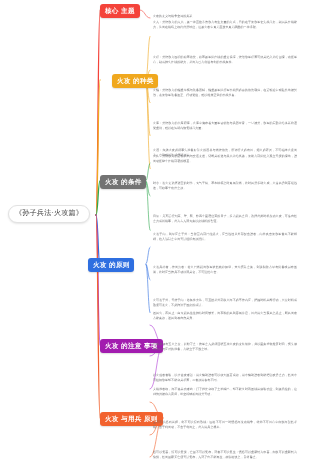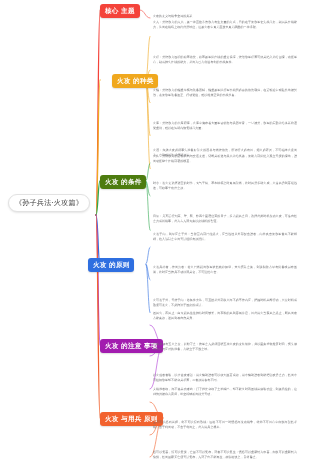--- a/index.html
+++ b/index.html
@@ -81,28 +81,28 @@
         <path d="M 163 345 C 156.5 345, 156.5 325, 150 325" stroke="#b03ad6" stroke-width="0.8" opacity="0.75"></path>
         <path d="M 163 345 C 156.5 345, 156.5 356, 150 356" stroke="#b03ad6" stroke-width="0.8" opacity="0.75"></path>
         <path d="M 163 345 C 156.5 345, 156.5 389, 150 389" stroke="#b03ad6" stroke-width="0.8" opacity="0.75"></path>
         <path d="M 96 215 C 98 215, 98 418, 100 418" stroke="#f2622e" stroke-width="1.3"></path>
         <path d="M 163 418 C 156.5 418, 156.5 402, 150 402" stroke="#f2622e" stroke-width="0.8" opacity="0.75"></path>
         <path d="M 163 418 C 156.5 418, 156.5 435, 150 435" stroke="#f2622e" stroke-width="0.8" opacity="0.75"></path>
         <path d="M 163 418 C 156.5 418, 156.5 457, 150 457" stroke="#f2622e" stroke-width="0.8" opacity="0.75"></path>
       </g>
   </svg>
 
-  <div class="root-node" style="left:8px;top:194px;">
+  <div class="root-node" style="left:8px;top:205px;font-family:Liberation Serif, serif;">
     <span>《孙子兵法·火攻篇》</span>
   </div>
 
   <div id="branch-layer">
       <div class="branch-node" style="background: rgb(244, 67, 58); left: 100px; top: 4px;"><span>核心 主题</span></div>
       <div class="branch-node" style="background: rgb(240, 168, 30); left: 112px; top: 74px;"><span>火攻 的种类</span></div>
-      <div class="branch-node" style="background: #4d7c0f; left: 100px; top: 175px;"><span>火攻 的条件</span></div>
+      <div class="branch-node" style="background: #737373; left: 100px; top: 175px;"><span>火攻 的条件</span></div>
       <div class="branch-node" style="background: rgb(47, 111, 224); left: 88px; top: 258px;"><span>火攻 的原则</span></div>
       <div class="branch-node" style="background: #a21caf; left: 100px; top: 339px;"><span>火攻 的注意 事项</span></div>
       <div class="branch-node" style="background: rgb(242, 98, 46); left: 100px; top: 412px;"><span>火攻 与用兵 原则</span></div>
     </div>
   <div id="leaf-layer">
       <div class="leaf" style="left: 153px; top: 14px; width: 144px;">火攻的要义与战争全局的关系</div>
       <div class="leaf" style="left: 153px; top: 20px; width: 144px;">火人：焚烧敌方的人员，是一种直接杀伤敌方有生力量的方式，目的在于使敌军丧失战斗力，削弱其作战能力，从而在战场上取得优势地位，这是火攻中最为直接也最为残酷的一种手段。</div>
       <div class="leaf" style="left: 153px; top: 55px; width: 144px;">火积：焚烧敌方囤积的粮草物资，粮草是军队作战的重要保障，烧毁敌军积蓄可使其陷入补给困境，动摇军心，削弱持久作战的能力，从而为己方创造有利的作战条件。</div>
       <div class="leaf" style="left: 153px; top: 88px; width: 144px;">火辎：焚烧敌方的辎重车辆与装备器械，辎重是军队行军作战所必需的物资载体，在运输途中或驻扎地被焚毁，会使敌军装备匮乏、行动受阻，难以维持正常的作战节奏。</div>
       <div class="leaf" style="left: 153px; top: 121px; width: 144px;">火库：焚烧敌方的仓库府库，仓库中储存着大量军需物资与兵器甲胄，一旦被焚，敌军的后勤补给体系将遭受重创，难以在短期内恢复战斗力量。</div>

